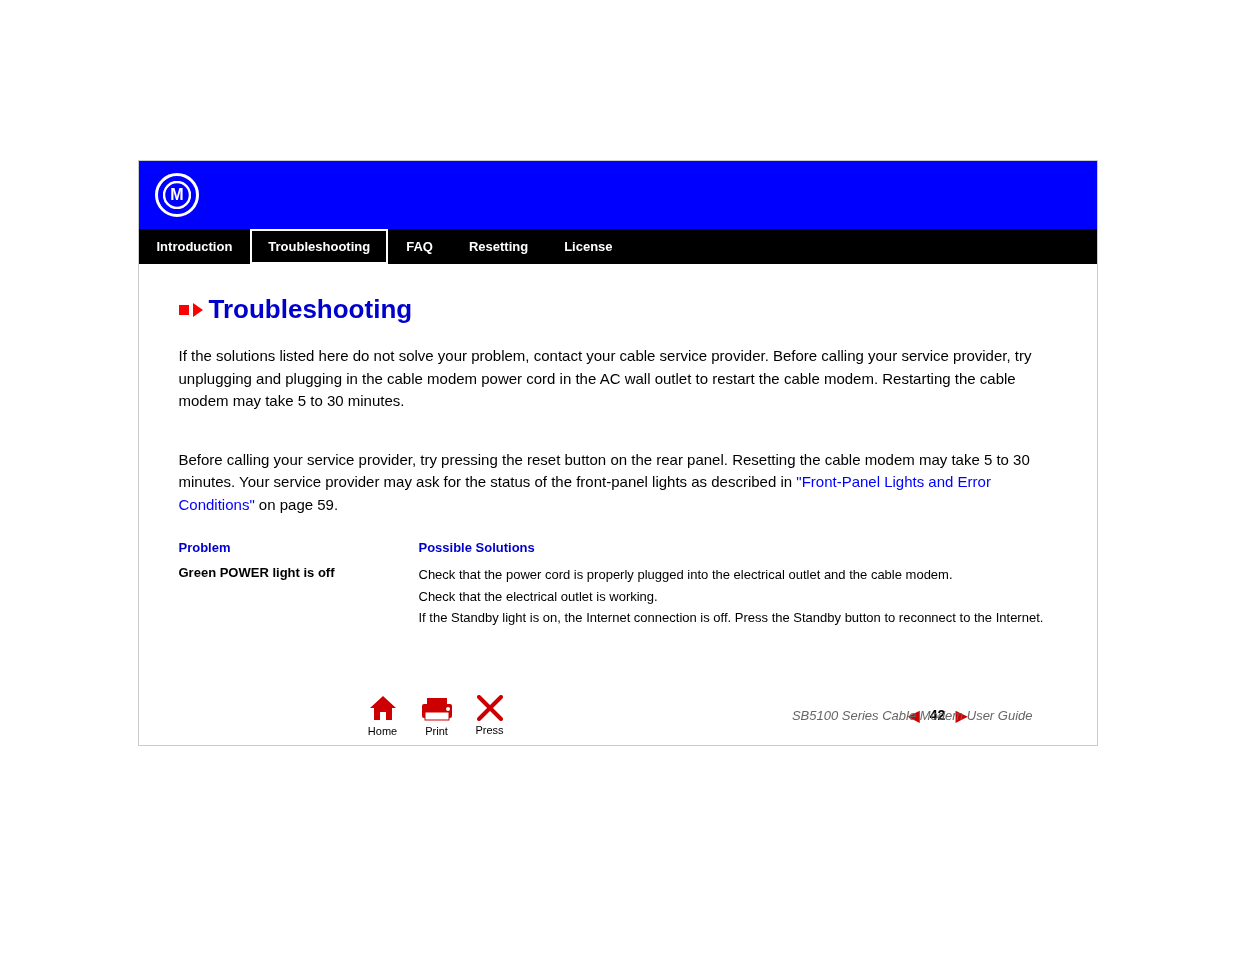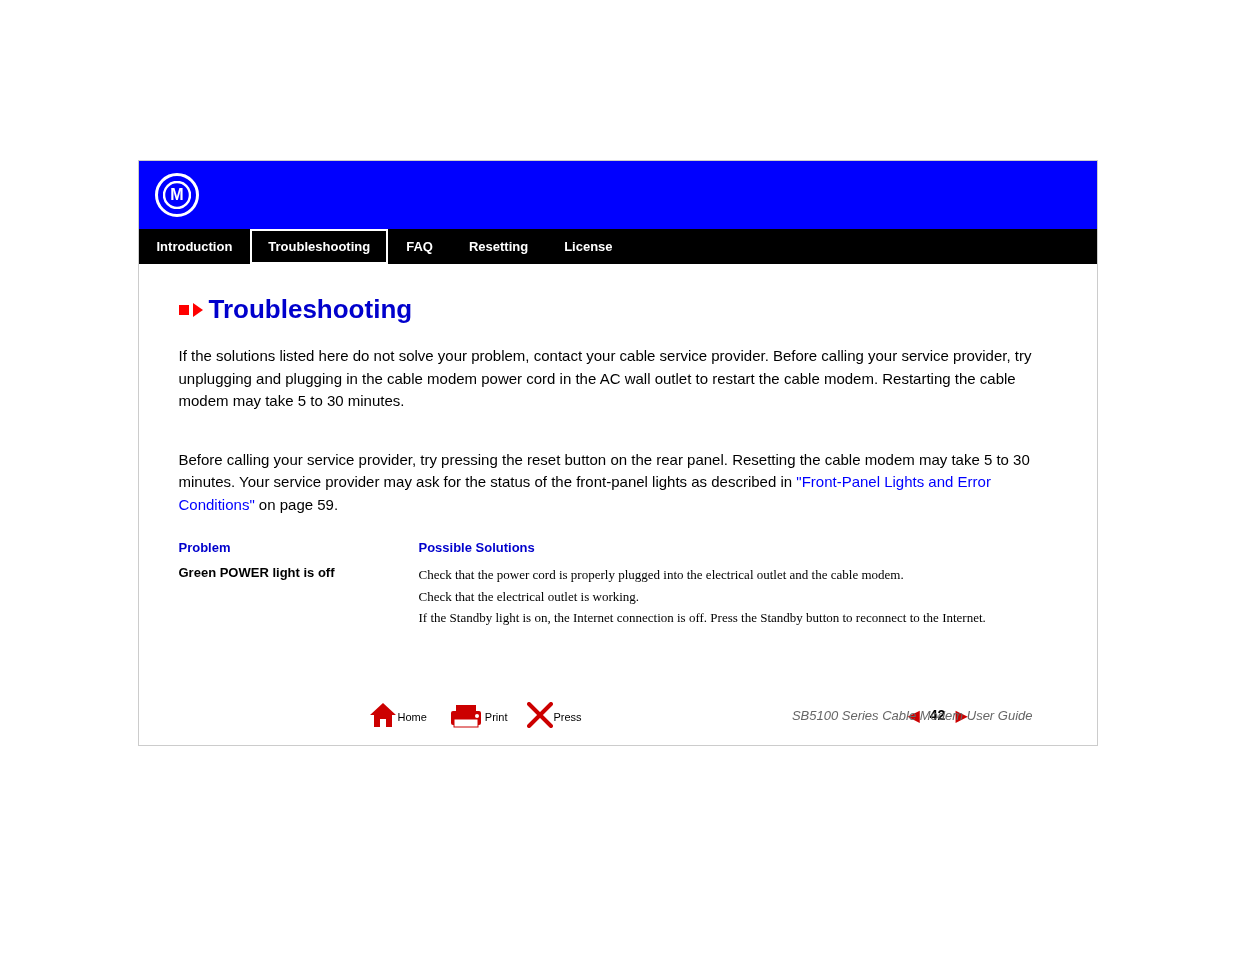--- a/index.html
+++ b/index.html
@@ -170,21 +170,20 @@
     }
 
     .solution-list {
       list-style: none;
       padding: 0;
     }
 
     .solution-list li {
       margin-bottom: 2px;
       line-height: 1.5;
-      font-family: Liberation Serif, serif;
     }
 
     
     .footer-nav {
       display: flex;
       align-items: center;
       justify-content: center;
       padding: 30px 0 20px 0;
       gap: 0;
       position: relative;
@@ -194,20 +193,21 @@
       display: flex;
       align-items: center;
       gap: 20px;
       position: absolute;
       left: 50%;
       transform: translateX(-250px);
     }
 
     .footer-icon-item {
       display: flex;
+      flex-direction: column;
       align-items: center;
       cursor: pointer;
       text-decoration: none;
     }
 
     .footer-icon-label {
       font-size: 11px;
       color: #000000;
       margin-top: 3px;
     }

